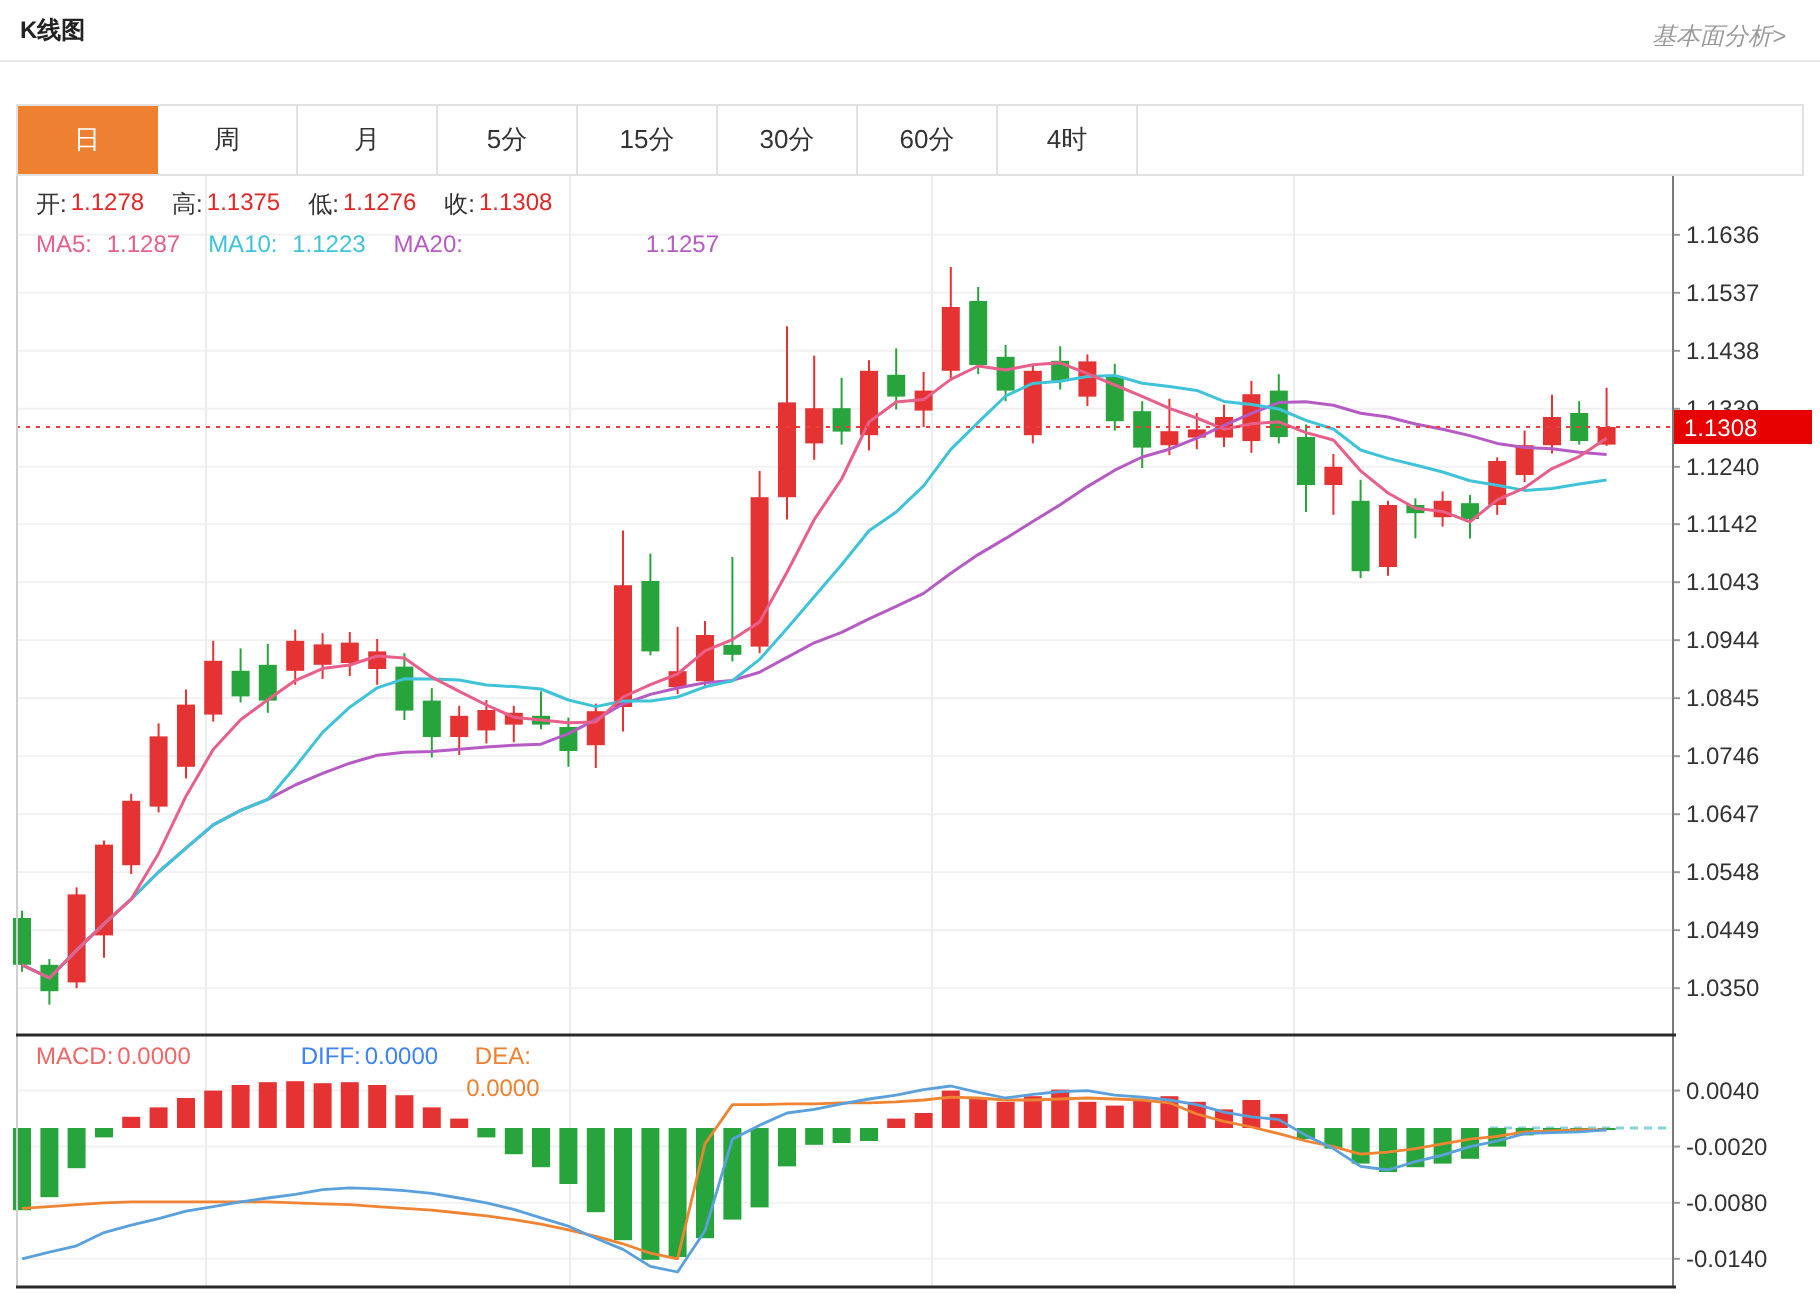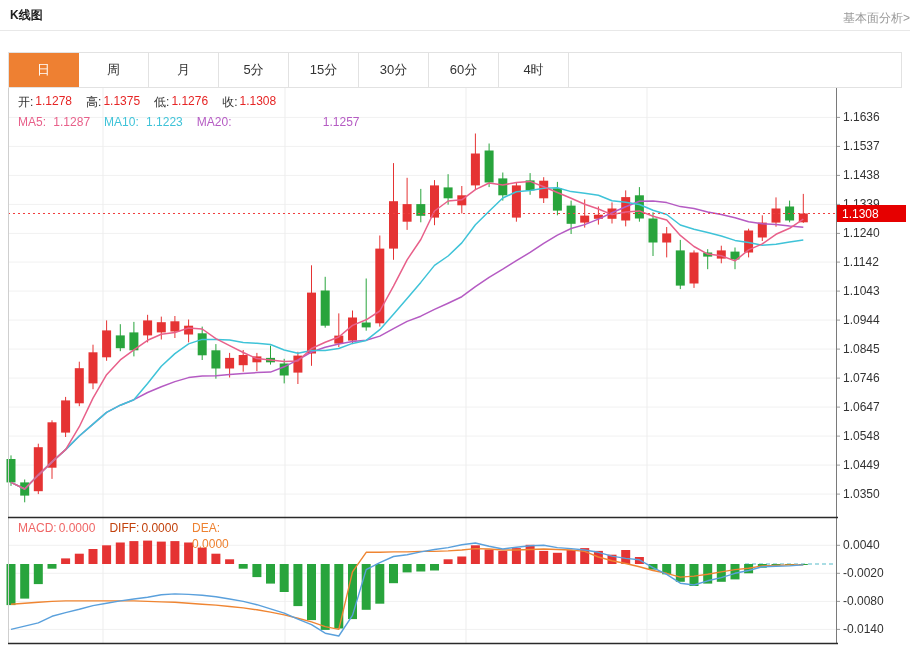--- a/index.html
+++ b/index.html
@@ -1,19 +1,19 @@
 <!DOCTYPE html>
 <html><head>
 <meta charset="utf-8">
 <style>
   html,body{margin:0;padding:0;background:#fff;}
   #root{position:relative;width:910px;height:647px;background:#fff;overflow:hidden;
         font-family:"Liberation Sans","DejaVu Sans",sans-serif;}
   .hdr-title{position:absolute;left:10px;top:7px;font-size:12px;font-weight:bold;color:#222;}
-  .hdr-link{position:absolute;right:0;top:10px;font-size:12px;color:#999;cursor:pointer;text-decoration:none;}
+  .hdr-link{position:absolute;right:17px;top:10px;font-size:12px;color:#999;cursor:pointer;text-decoration:none;font-style:italic;}
   .hdr-divider{position:absolute;left:0;top:30px;width:910px;height:1px;background:#e8e8e8;}
   .tab-bar{position:absolute;left:8px;top:52px;width:894px;height:36px;display:flex;
            border:1px solid #e2e2e2;box-sizing:border-box;background:#fff;}
   .tab{width:70px;height:100%;display:flex;align-items:center;justify-content:center;
        font-size:13px;color:#333;border-right:1px solid #e2e2e2;cursor:pointer;box-sizing:border-box;background:#fff;}
   .tab.active{background:#ee8032;color:#fff;border-right:1px solid #ee8032;}
   .chart-wrap{position:absolute;left:0;top:88px;width:734px;height:559px;}
   .info-row{position:absolute;font-size:12px;display:flex;gap:14px;white-space:nowrap;pointer-events:none;}
   .info-row .grp{display:flex;gap:2px;}
   .lbl{color:#333;}
@@ -321,26 +321,26 @@
         <span style="color: rgb(230, 37, 37);">1.1308</span>
       </span>
   </div>
 
   <div class="info-row" style="left:18px;top:115px;">
     <span class="grp" style="color: rgb(232, 96, 138);"><span>MA5:</span>&nbsp;<span>1.1287</span></span>
     <span class="grp" style="color: rgb(63, 195, 216);"><span>MA10:</span>&nbsp;<span>1.1223</span></span>
     <span class="grp" style="color: rgb(181, 91, 195); gap: 44px;"><span>MA20:</span>&nbsp;<span>1.1257</span></span>
   </div>
 
-  <div class="info-row" style="left:18px;top:521px;">
+  <div class="info-row" style="left:18px;top:521px;text-align:center;">
     <span class="grp" style="color: rgb(239, 102, 102);">
         <span>MACD:</span>
         <span>0.0000</span>
       </span>
-    <span class="grp" style="color: #c2410c;">
+    <span class="grp" style="color: #3b82f6; margin-left: 41px;">
         <span>DIFF:</span>
         <span>0.0000</span>
       </span>
     <span class="grp" style="color: rgb(238, 129, 48); flex-direction: column;">
         <span>DEA:</span>
         <span>0.0000</span>
       </span>
   </div>
 </div>
 

